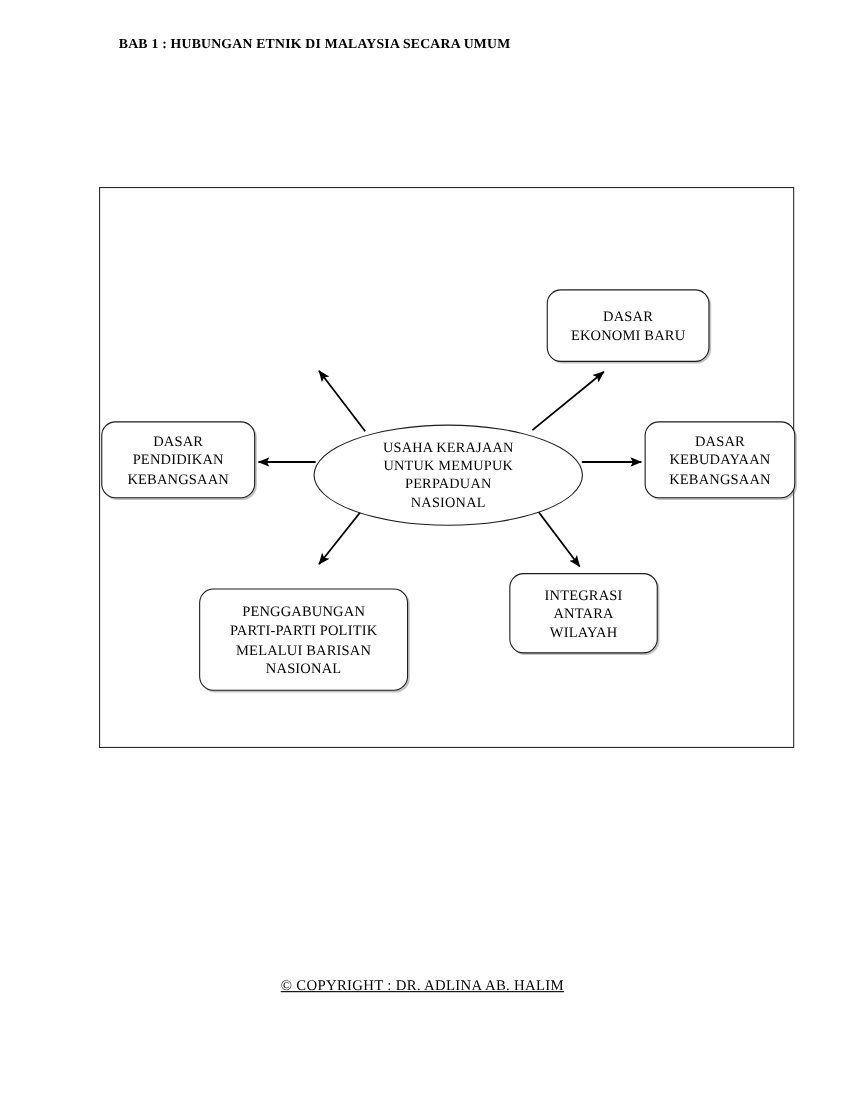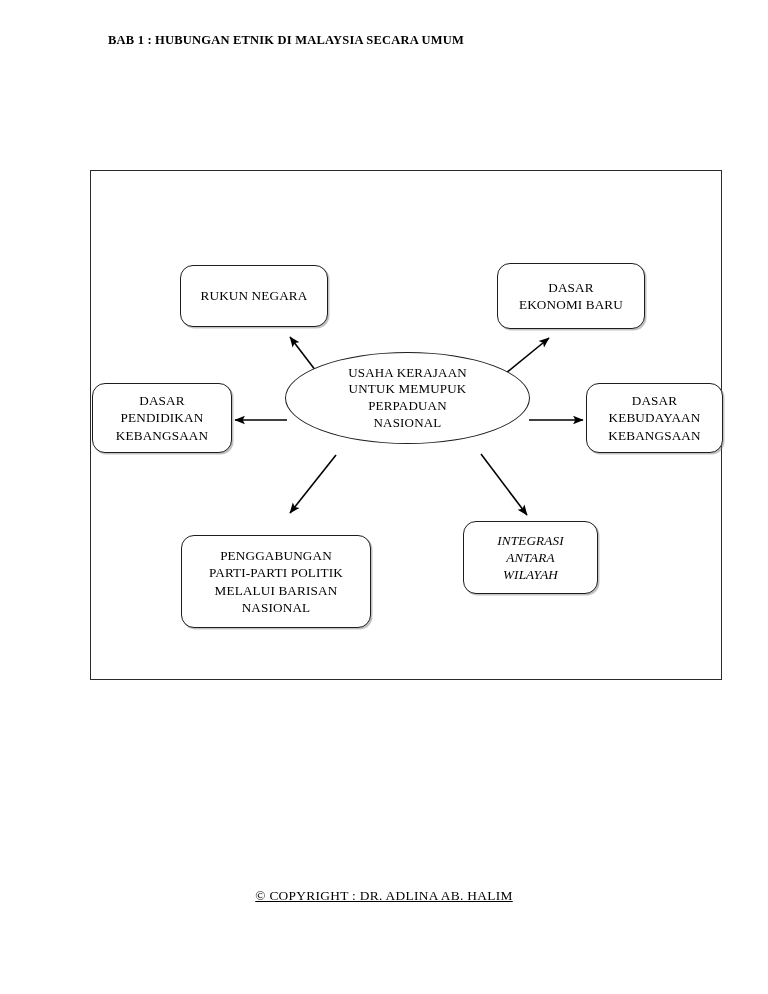--- a/index.html
+++ b/index.html
@@ -63,26 +63,26 @@
     letter-spacing: 0.15px;
     box-shadow: 1.5px 1.5px 0 rgba(120,120,120,0.45);
   }
   .node span { display: block; white-space: pre-line; }
 
   #node-rukun-negara     { left: 180px; top: 265px; width: 148px; height: 62px; }
   #node-dasar-ekonomi    { left: 497px; top: 263px; width: 148px; height: 66px; }
   #node-dasar-pendidikan { left: 92px;  top: 383px; width: 140px; height: 70px; }
   #node-dasar-kebudayaan { left: 586px; top: 383px; width: 137px; height: 70px; }
   #node-penggabungan     { left: 181px; top: 519px; width: 190px; height: 93px; margin-top: 16px; }
-  #node-integrasi        { left: 463px; top: 521px; width: 135px; height: 73px; font-style: italic; }
+  #node-integrasi        { left: 463px; top: 521px; width: 135px; height: 73px; }
 
   .center-node {
     position: absolute;
     left: 285px;
-    top: 352px;
+    top: 386px;
     width: 245px;
     height: 92px;
     border: 1.4px solid #1d1d1d;
     border-radius: 50%;
     background: #ffffff;
     box-sizing: border-box;
     display: flex;
     align-items: center;
     justify-content: center;
     text-align: center;
@@ -132,23 +132,20 @@
     <line x1="481" y1="454" x2="527" y2="515" stroke="#000000" stroke-width="1.6" marker-end="url(#arrowhead)"></line>
   </svg>
 
   <div class="center-node" id="center-ellipse">
     <span>USAHA KERAJAAN
 UNTUK MEMUPUK
 PERPADUAN
 NASIONAL</span>
   </div>
 
-  <div class="node" id="node-rukun-negara">
-    <span>RUKUN NEGARA</span>
-  </div>
 
   <div class="node" id="node-dasar-ekonomi">
     <span>DASAR
 EKONOMI BARU</span>
   </div>
 
   <div class="node" id="node-dasar-pendidikan">
     <span>DASAR
 PENDIDIKAN
 KEBANGSAAN</span>

